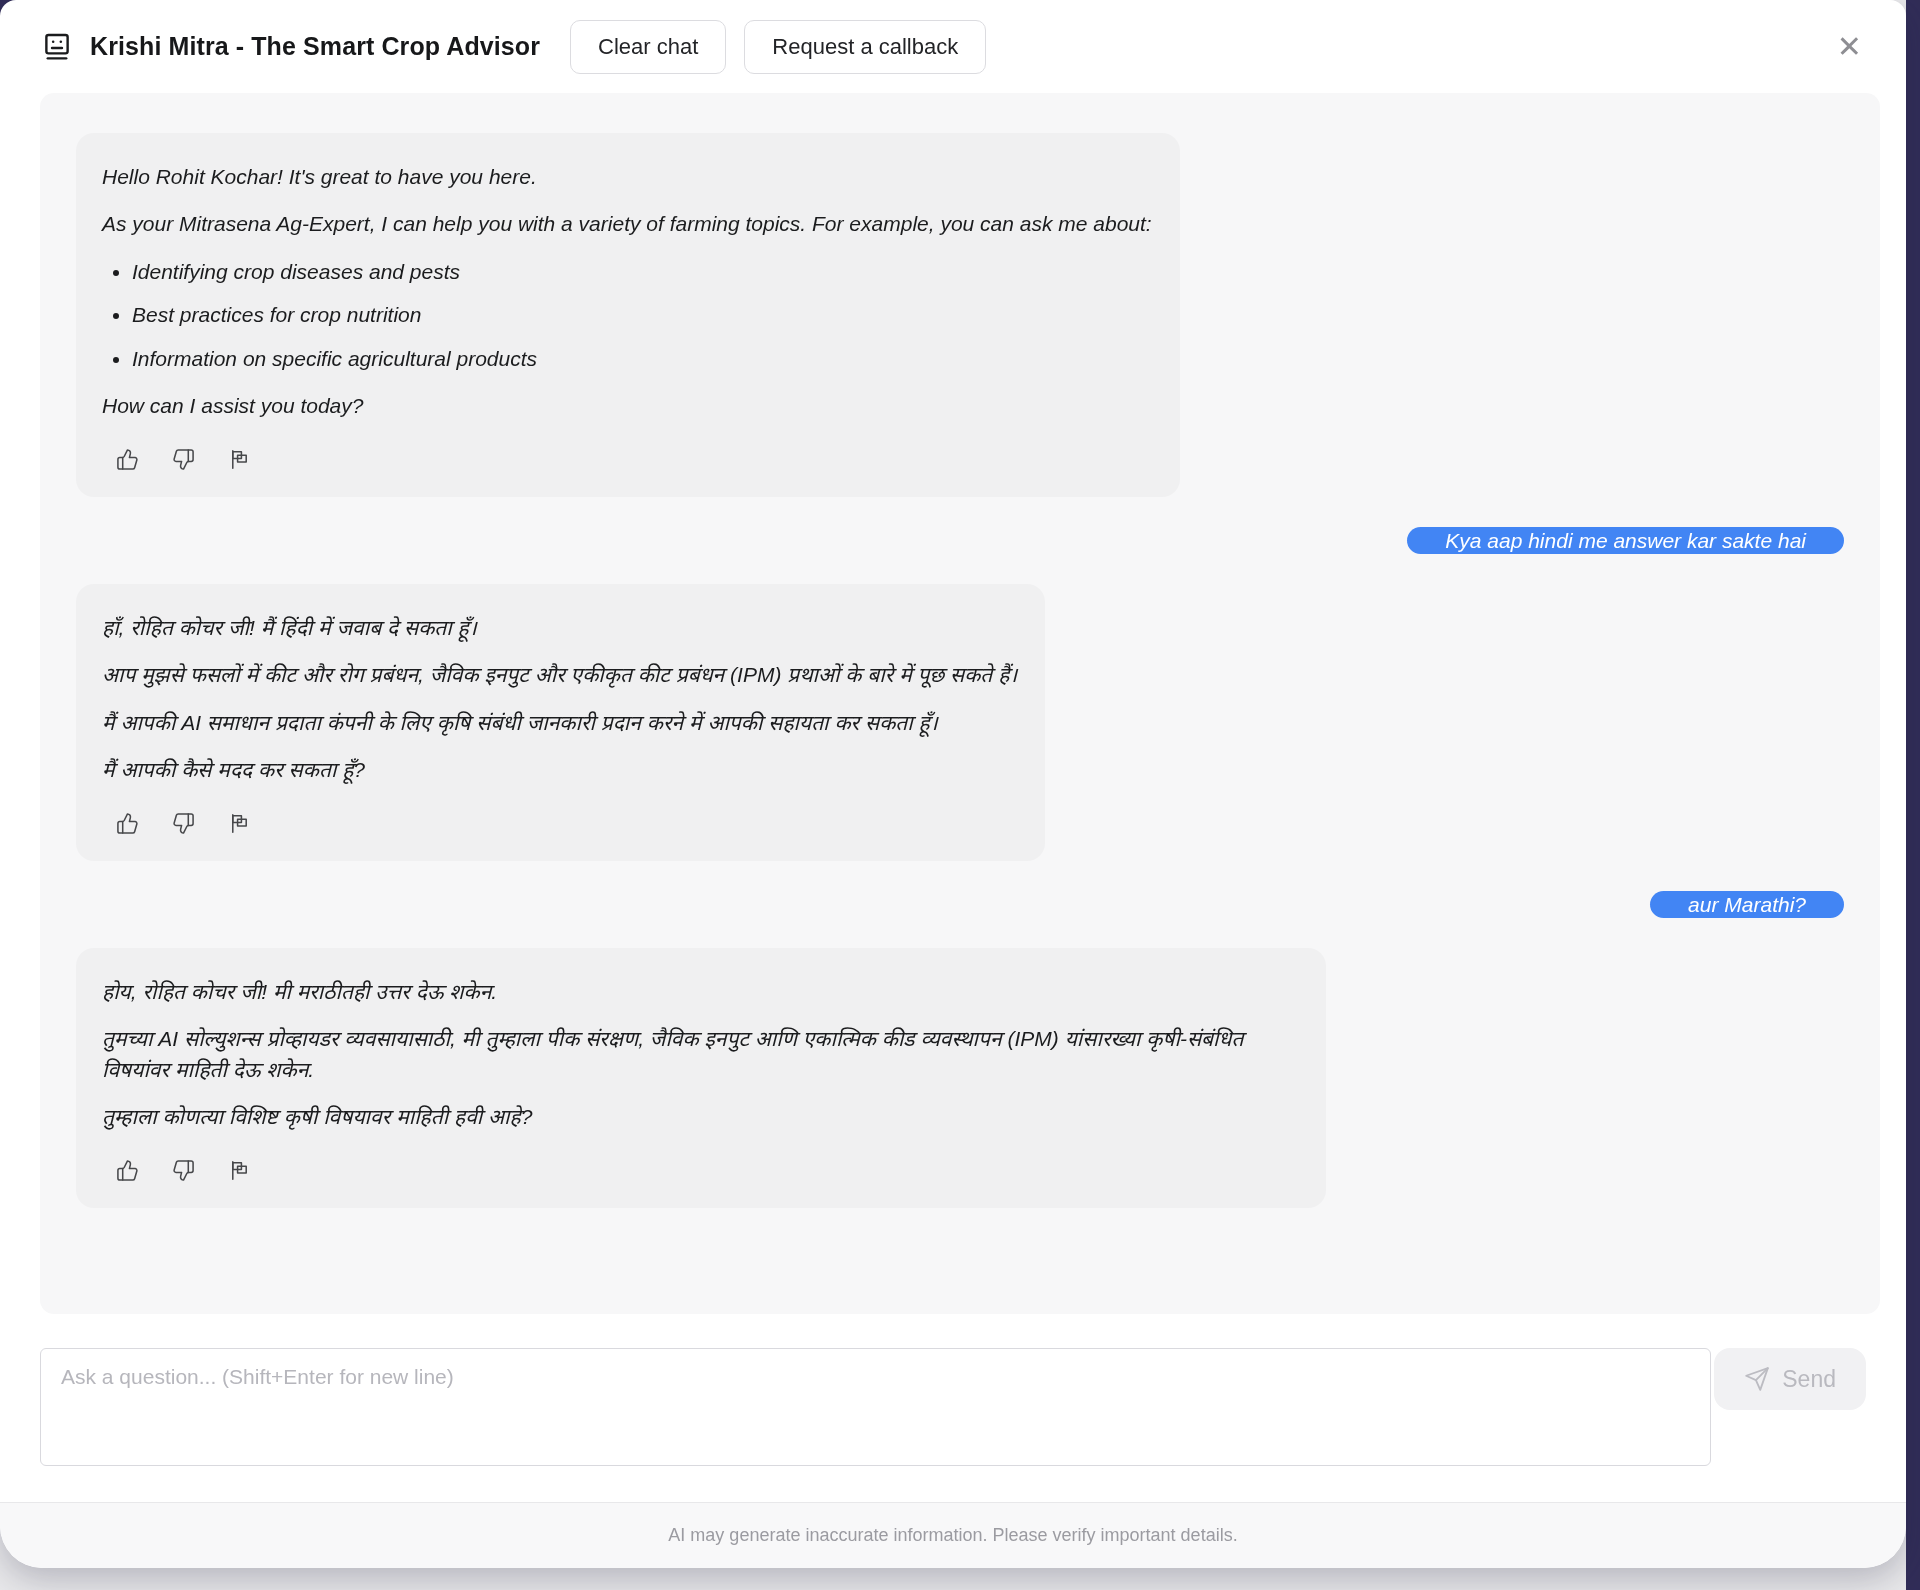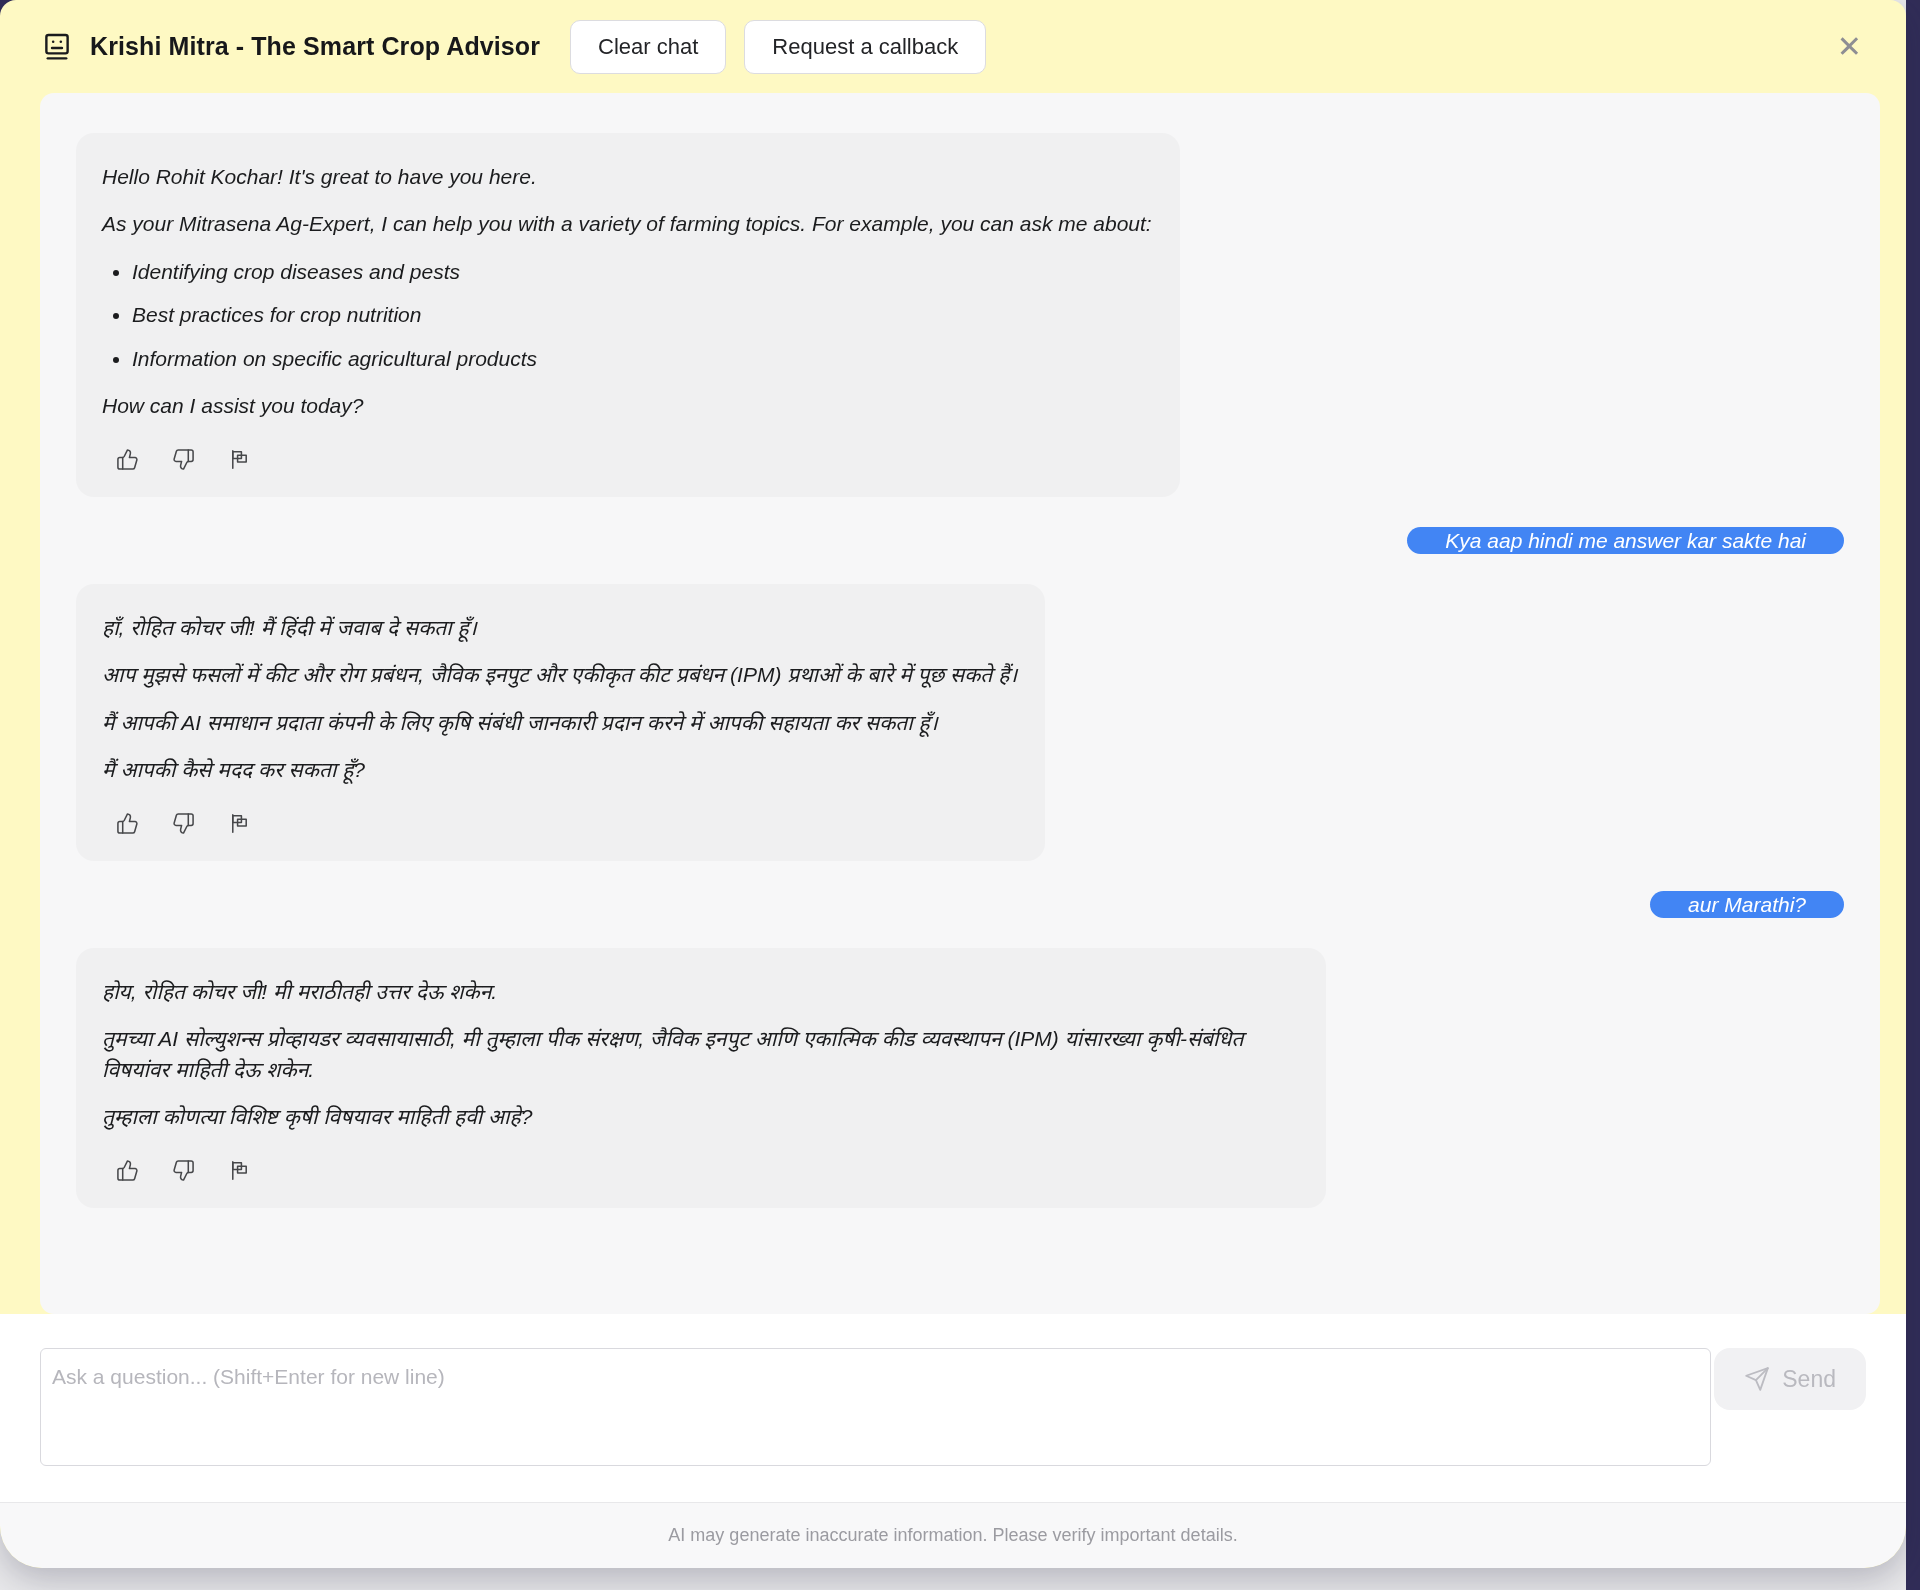--- a/index.html
+++ b/index.html
@@ -12,21 +12,21 @@
   .page-edge-right {
     position:absolute; right:0; top:0; width:14px; height:100%;
     background:#312d58;
   }
   .page-edge-corner {
     position:absolute; left:0; top:0; width:26px; height:26px;
     background:#312d58;
   }
   .modal {
     position:absolute; left:0; top:0; right:14px; bottom:22px;
-    background:#fef9c3;
+    background:#ffffff;
     border-radius:16px 16px 42px 42px;
     box-shadow:0 12px 34px rgba(30,30,60,.25);
     display:flex; flex-direction:column; overflow:hidden;
   }
   
   .header {
     height:93px; flex:0 0 93px;
     display:flex; align-items:center;
     padding:0 38px 0 40px;
   }
@@ -86,21 +86,21 @@
   
   .composer {
     flex:0 0 188px;
     display:flex; align-items:flex-start;
     padding:34px 40px 0 40px;
     background:#fff;
   }
   .question-input {
     flex:1 1 auto; height:118px;
     border:1px solid #d9d9de; border-radius:6px;
-    padding:16px 11px;
+    padding:16px 20px;
     font-family:inherit; font-size:21px; color:#222;
     resize:none; outline:none; background:#fff;
   }
   .question-input::placeholder { color:#b6b6bc; }
   .send-btn {
     flex:0 0 auto;
     margin-left:3px; height:62px;
     display:flex; align-items:center; gap:12px;
     background:#f1f1f3; border:none; border-radius:16px;
     padding:0 30px;

